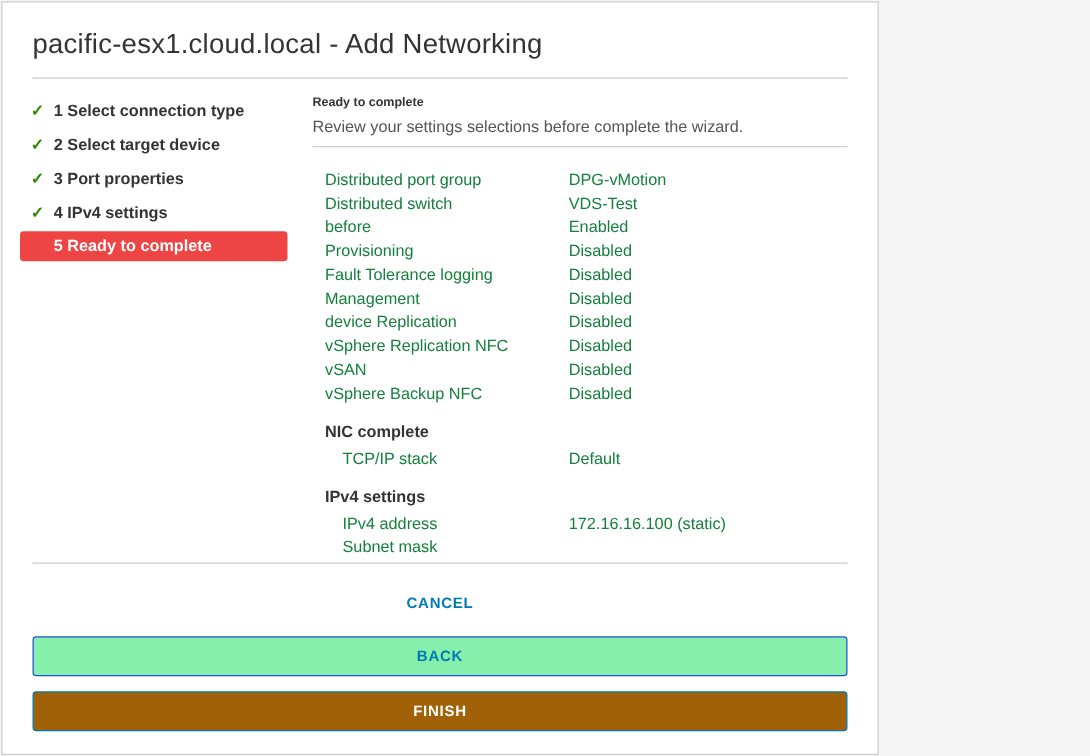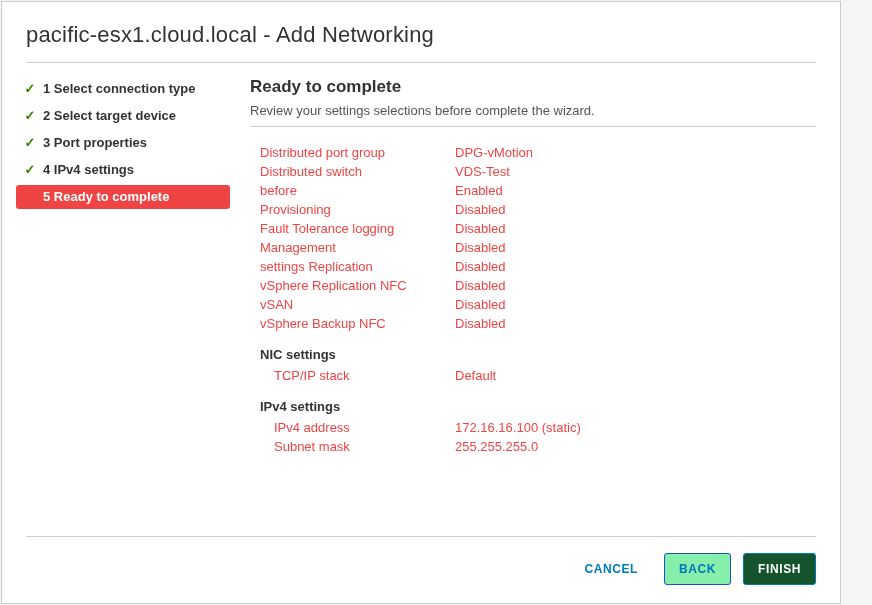--- a/index.html
+++ b/index.html
@@ -6,21 +6,21 @@
     body {
       font-family: -apple-system, BlinkMacSystemFont, "Segoe UI", Helvetica, Arial, sans-serif;
       background: #f5f5f5;
       width: 872px;
       height: 605px;
       overflow: hidden;
     }
     .dialog {
       background: #fff;
       border: 1px solid #ccc;
-      width: 840px;
+      width: 702px;
       height: 603px;
       margin: 1px;
       display: flex;
       flex-direction: column;
       padding: 0;
     }
     .header {
       padding: 20px 24px 14px 24px;
     }
     .header-title {
@@ -72,21 +72,21 @@
     .step.active .check {
       visibility: hidden;
     }
     .main {
       flex: 1;
       padding-left: 14px;
       padding-right: 14px;
       overflow: auto;
     }
     .section-title {
-      font-size: 17px;
+      font-size: 10px;
       font-weight: 600;
       color: #333;
       margin-bottom: 6px;
     }
     .section-subtitle {
       font-size: 13px;
       color: #555;
       font-weight: 400;
       margin-bottom: 8px;
     }
@@ -101,36 +101,37 @@
     .kv-group-title {
       font-size: 13px;
       font-weight: 600;
       color: #333;
       padding-left: 10px;
       margin-bottom: 4px;
     }
     .kv {
       display: flex;
       font-size: 13px;
-      color: #ef4444;
+      color: #15803d;
       padding: 2px 0;
     }
     .kv .k {
       width: 205px;
       padding-left: 10px;
     }
     .kv.indent .k { padding-left: 24px; }
     .kv .v { flex: 1; }
     .footer {
       border-top: 1px solid #ccc;
       margin: 0 24px;
       padding: 16px 0 18px 0;
       display: flex;
       justify-content: flex-end;
       gap: 12px;
+      flex-direction: column;
     }
     .btn {
       font-size: 12px;
       font-weight: 600;
       letter-spacing: 0.6px;
       padding: 8px 14px;
       border-radius: 3px;
       cursor: pointer;
       text-transform: uppercase;
       border: 1px solid transparent;
@@ -141,21 +142,21 @@
       border: none;
       background: none;
     }
     .btn-outline {
       color: #0079b8;
       border: 1px solid #1d4ed8;
       background: #86efac;
     }
     .btn-primary {
       color: #fff;
-      background: #14532d;
+      background: #a16207;
       border: 1px solid #0079b8;
     }
   </style>
 </head>
 <body>
 
 <div class="dialog">
   <div class="header">
     <div class="header-title">pacific-esx1.cloud.local - Add Networking</div>
   </div>
@@ -209,54 +210,53 @@
           </div>
         <div class="kv">
             <div class="k">Fault Tolerance logging</div>
             <div class="v">Disabled</div>
           </div>
         <div class="kv">
             <div class="k">Management</div>
             <div class="v">Disabled</div>
           </div>
         <div class="kv">
-            <div class="k">settings Replication</div>
+            <div class="k">device Replication</div>
             <div class="v">Disabled</div>
           </div>
         <div class="kv">
             <div class="k">vSphere Replication NFC</div>
             <div class="v">Disabled</div>
           </div>
         <div class="kv">
             <div class="k">vSAN</div>
             <div class="v">Disabled</div>
           </div>
         <div class="kv">
             <div class="k">vSphere Backup NFC</div>
             <div class="v">Disabled</div>
           </div>
       </div>
 
       <div class="kv-group">
-        <div class="kv-group-title">NIC settings</div>
+        <div class="kv-group-title">NIC complete</div>
         <div class="kv indent">
             <div class="k">TCP/IP stack</div>
             <div class="v">Default</div>
           </div>
       </div>
 
       <div class="kv-group">
         <div class="kv-group-title">IPv4 settings</div>
         <div class="kv indent">
             <div class="k">IPv4 address</div>
             <div class="v">172.16.16.100 (static)</div>
           </div>
         <div class="kv indent">
             <div class="k">Subnet mask</div>
-            <div class="v">255.255.255.0</div>
           </div>
       </div>
     </div>
   </div>
 
   <div class="footer">
     <button class="btn btn-link">CANCEL</button>
     <button class="btn btn-outline">BACK</button>
     <button class="btn btn-primary">FINISH</button>
   </div>

